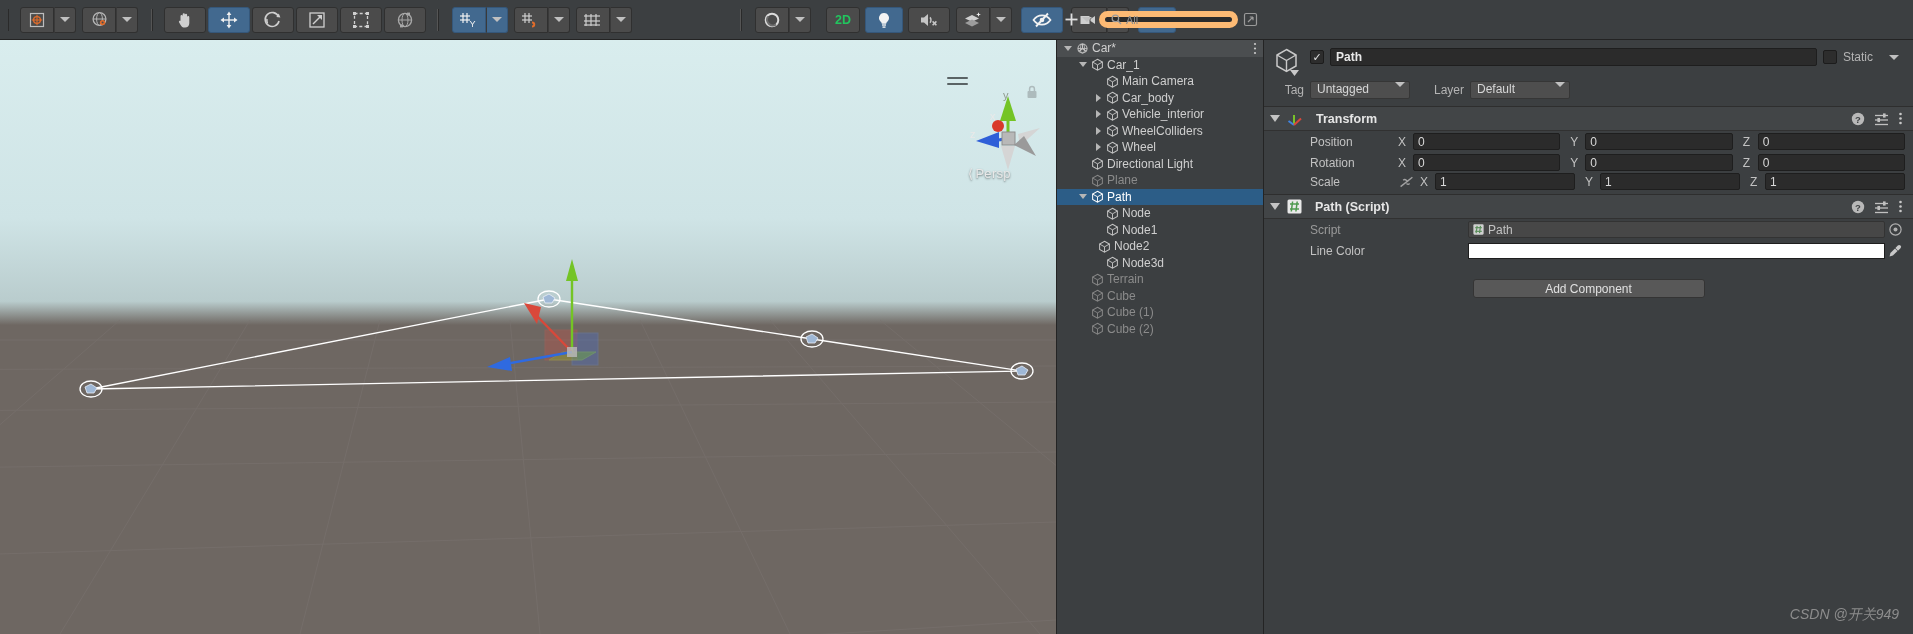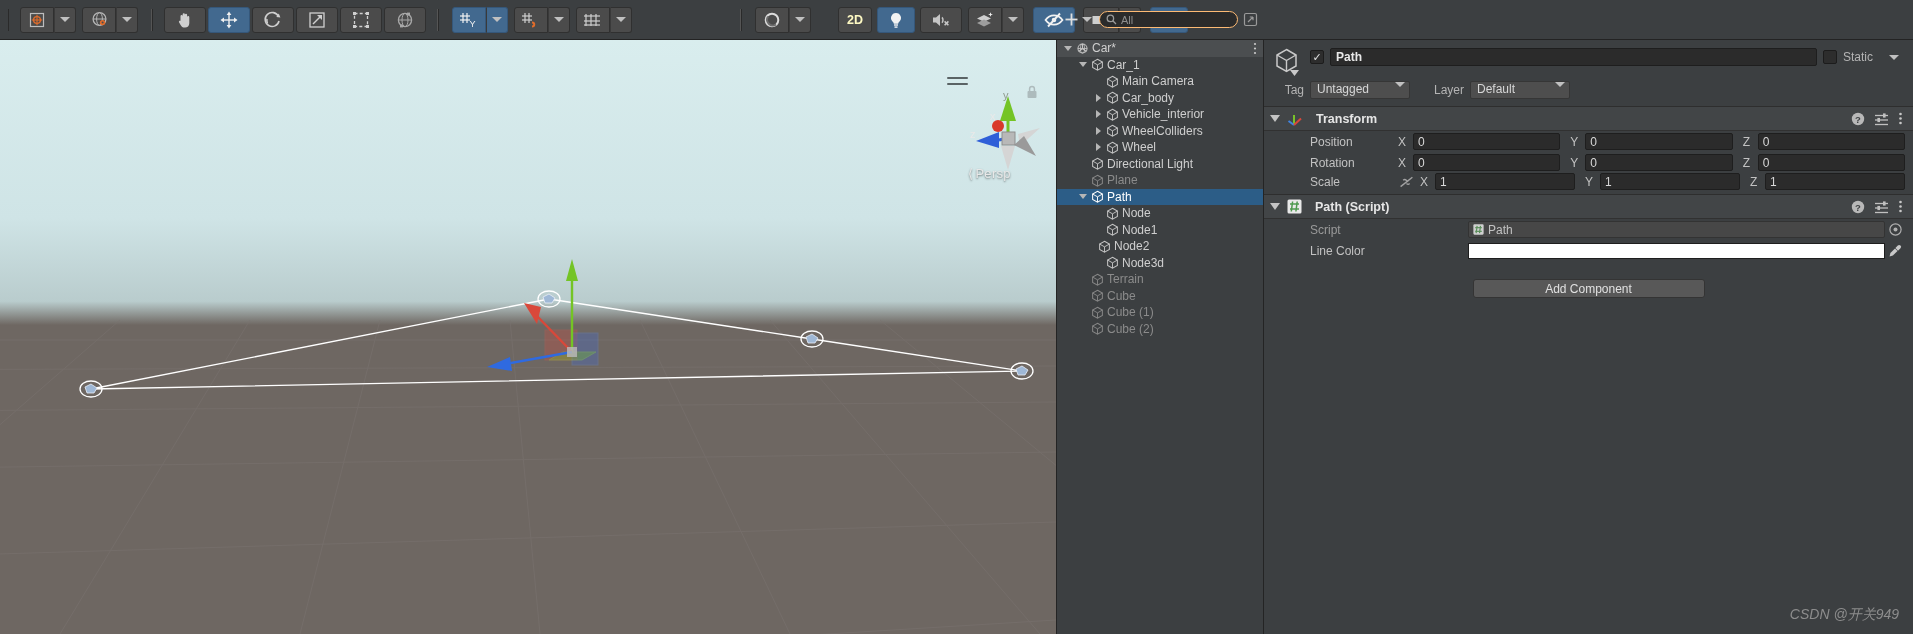--- a/index.html
+++ b/index.html
@@ -63,21 +63,21 @@
   .lockIcon { position:absolute; left:1025px; top:44px; opacity:.55; }
 
   
   .hier {
     width: 208px; background: #3c3f41;
     border-left: 1px solid #242424; border-right: 1px solid #242424;
     display: flex; flex-direction: column;
   }
   .plusbtn { display:flex; align-items:center; gap:3px; padding:0 2px; cursor:default; }
   .searchbox {
-    flex: 1; height: 17px; background: #2b2b2b; border:1px solid #fdba74;
+    flex: 1; height: 17px; background: #2b2b2b; border:6px solid #fdba74;
     border-radius: 9px; display:flex; align-items:center; padding: 0 6px; gap:4px;
     color:#8d8d8d; font-size: 11px;
   }
   .hier-list { flex:1; overflow:hidden; background:#3c3f41; position:relative; }
   .row {
     height: 16.5px; display:flex; align-items:center; gap:3px;
     color:#cfcfcf; font-size: 12px; white-space: nowrap; position:relative;
     padding-right:4px;
   }
   .row.sel { background:#2c5d87; color:#fff; }
@@ -300,21 +300,21 @@
               <circle cx="9" cy="9" r="6.3" fill="none" stroke="#dcdcdc" stroke-width="2"></circle>
               <path d="M5 5.5a5.8 5.8 0 0 0 8 8" fill="none" stroke="#6d6d6d" stroke-width="2"></path>
             </svg>
           </span>
         </div>
         <div class="btn grp-r">
           <span class="caret"></span>
         </div>
       </div>
 
-      <div class="btn" style="width:32px; margin-left:24px; font-weight:bold; font-size:12.5px; color:#fef9c3;">2D</div>
+      <div class="btn" style="width:32px; margin-left:12px; font-weight:bold; font-size:12.5px; color:#22c55e;">2D</div>
 
       <div class="btn on" style="width:38px; margin-left:4px">
         <span>
           <svg width="16" height="18" viewBox="0 0 16 18">
             <path d="M8 2a5 5 0 0 1 3.1 8.9c-.6.5-.9 1-.9 1.8H5.8c0-.8-.3-1.3-.9-1.8A5 5 0 0 1 8 2z" fill="#f3f3f3"></path>
             <rect x="6" y="13.3" width="4" height="1.4" fill="#f3f3f3"></rect>
             <rect x="6.5" y="15.4" width="3" height="1.4" fill="#f3f3f3"></rect>
           </svg>
         </span>
       </div>

